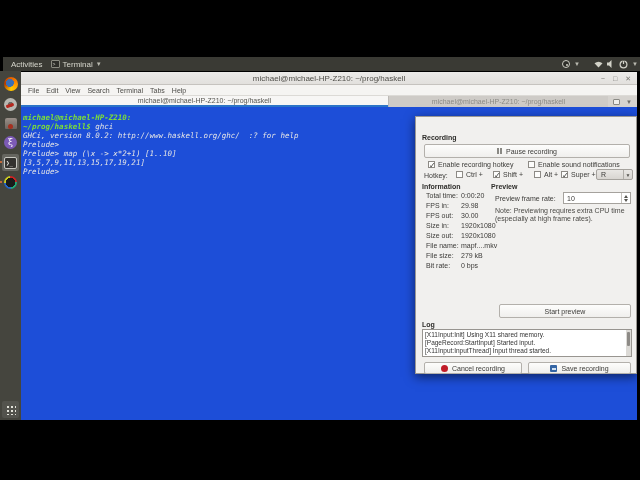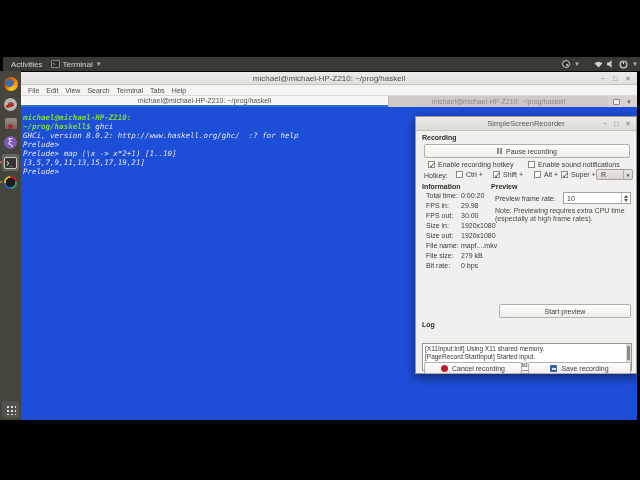--- a/index.html
+++ b/index.html
@@ -215,28 +215,20 @@
     <div class="term-tab inactive">michael@michael-HP-Z210: ~/prog/haskell</div>
     <div id="tab-controls">
       <span class="newtab-glyph"></span>
       <span class="caret" style="color:#6f6e69">▼</span>
     </div>
   </div>
   <div id="term-screen"><div><span class="seg-prompt" style="color: rgb(124, 222, 56);">michael@michael-HP-Z210:</span></div><div><span class="seg-prompt" style="color: rgb(124, 222, 56);">~/prog/haskell$</span><span style="color: rgb(230, 230, 230);"> ghci</span></div><div><span style="color: rgb(230, 230, 230);">GHCi, version 8.0.2: http://www.haskell.org/ghc/  :? for help</span></div><div><span style="color: rgb(230, 230, 230);">Prelude&gt; </span></div><div><span style="color: rgb(230, 230, 230);">Prelude&gt; map (\x -&gt; x*2+1) [1..10]</span></div><div><span style="color: rgb(230, 230, 230);">[3,5,7,9,11,13,15,17,19,21]</span></div><div><span style="color: rgb(230, 230, 230);">Prelude&gt; </span></div></div>
 </div>
 
 <div id="ssr">
-  <div id="ssr-titlebar">
-    <span id="ssr-title">SimpleScreenRecorder</span>
-    <span id="ssr-controls">
-      <span>−</span>
-      <span>□</span>
-      <span>✕</span>
-    </span>
-  </div>
 
   <span class="abs sec-label" style="left:6px; top:17px">Recording</span>
 
   <div class="abs btn" style="left:8px; top:27px; width:206px; height:14px">
     <span class="pause-bars"></span>
     <span>Pause recording</span>
   </div>
 
   <div class="abs cb-row" style="left:12px; top:44px">
     <span class="cb checked"></span>

